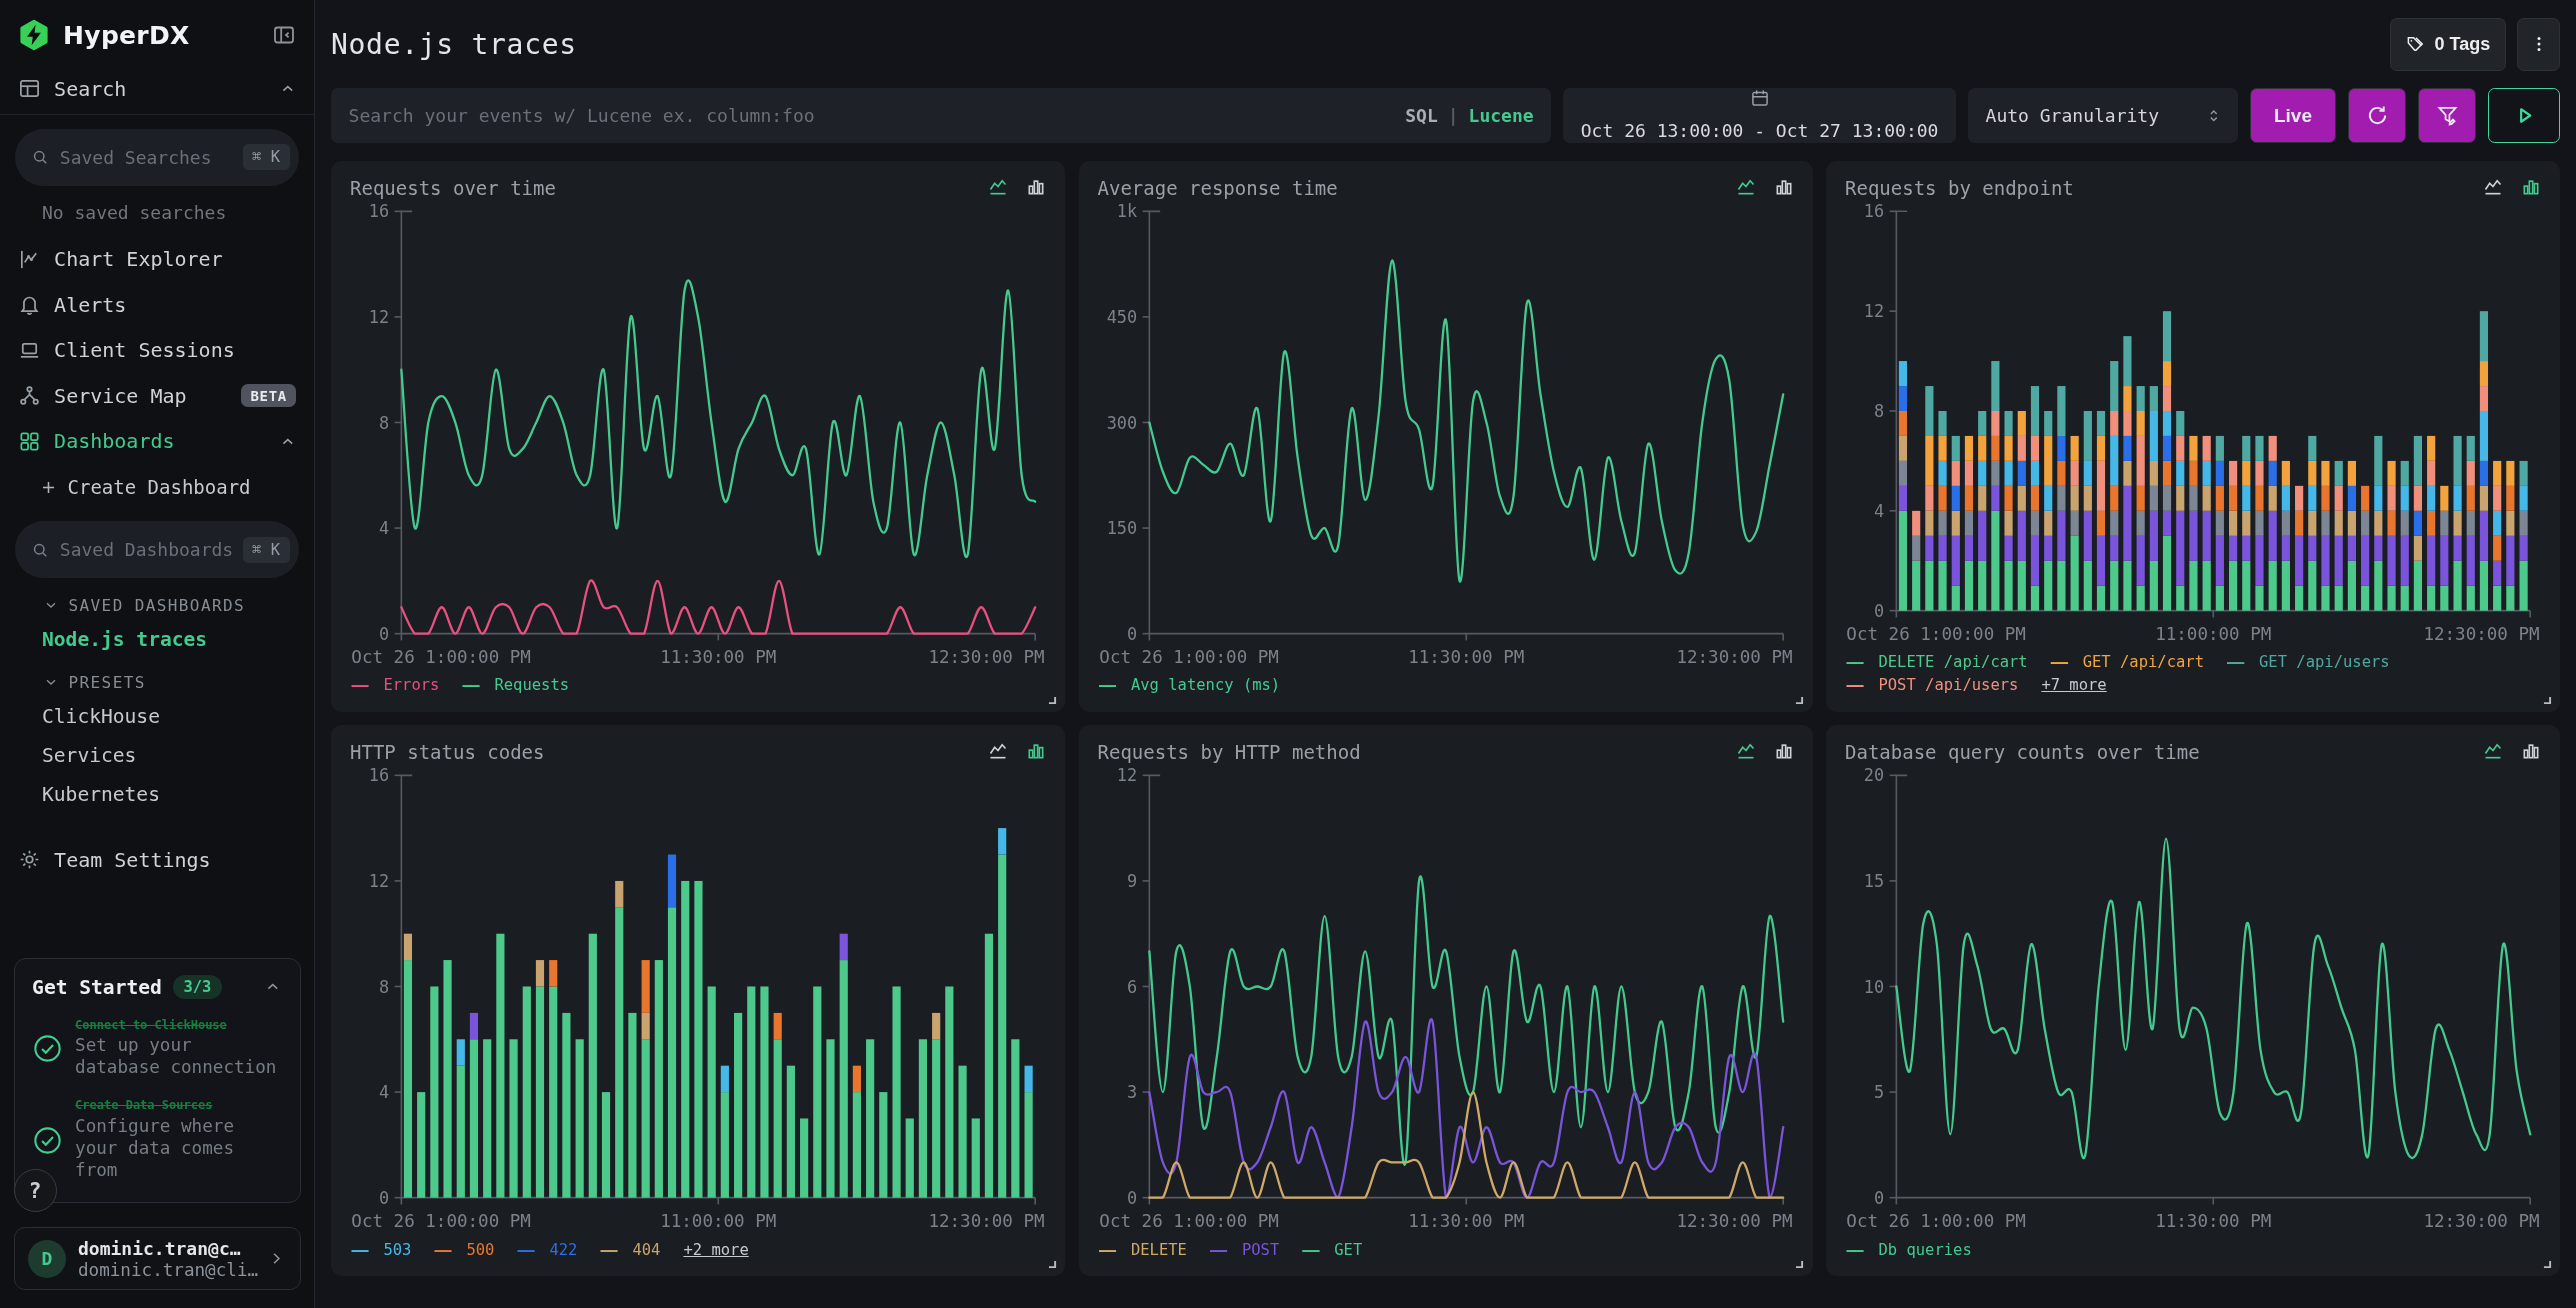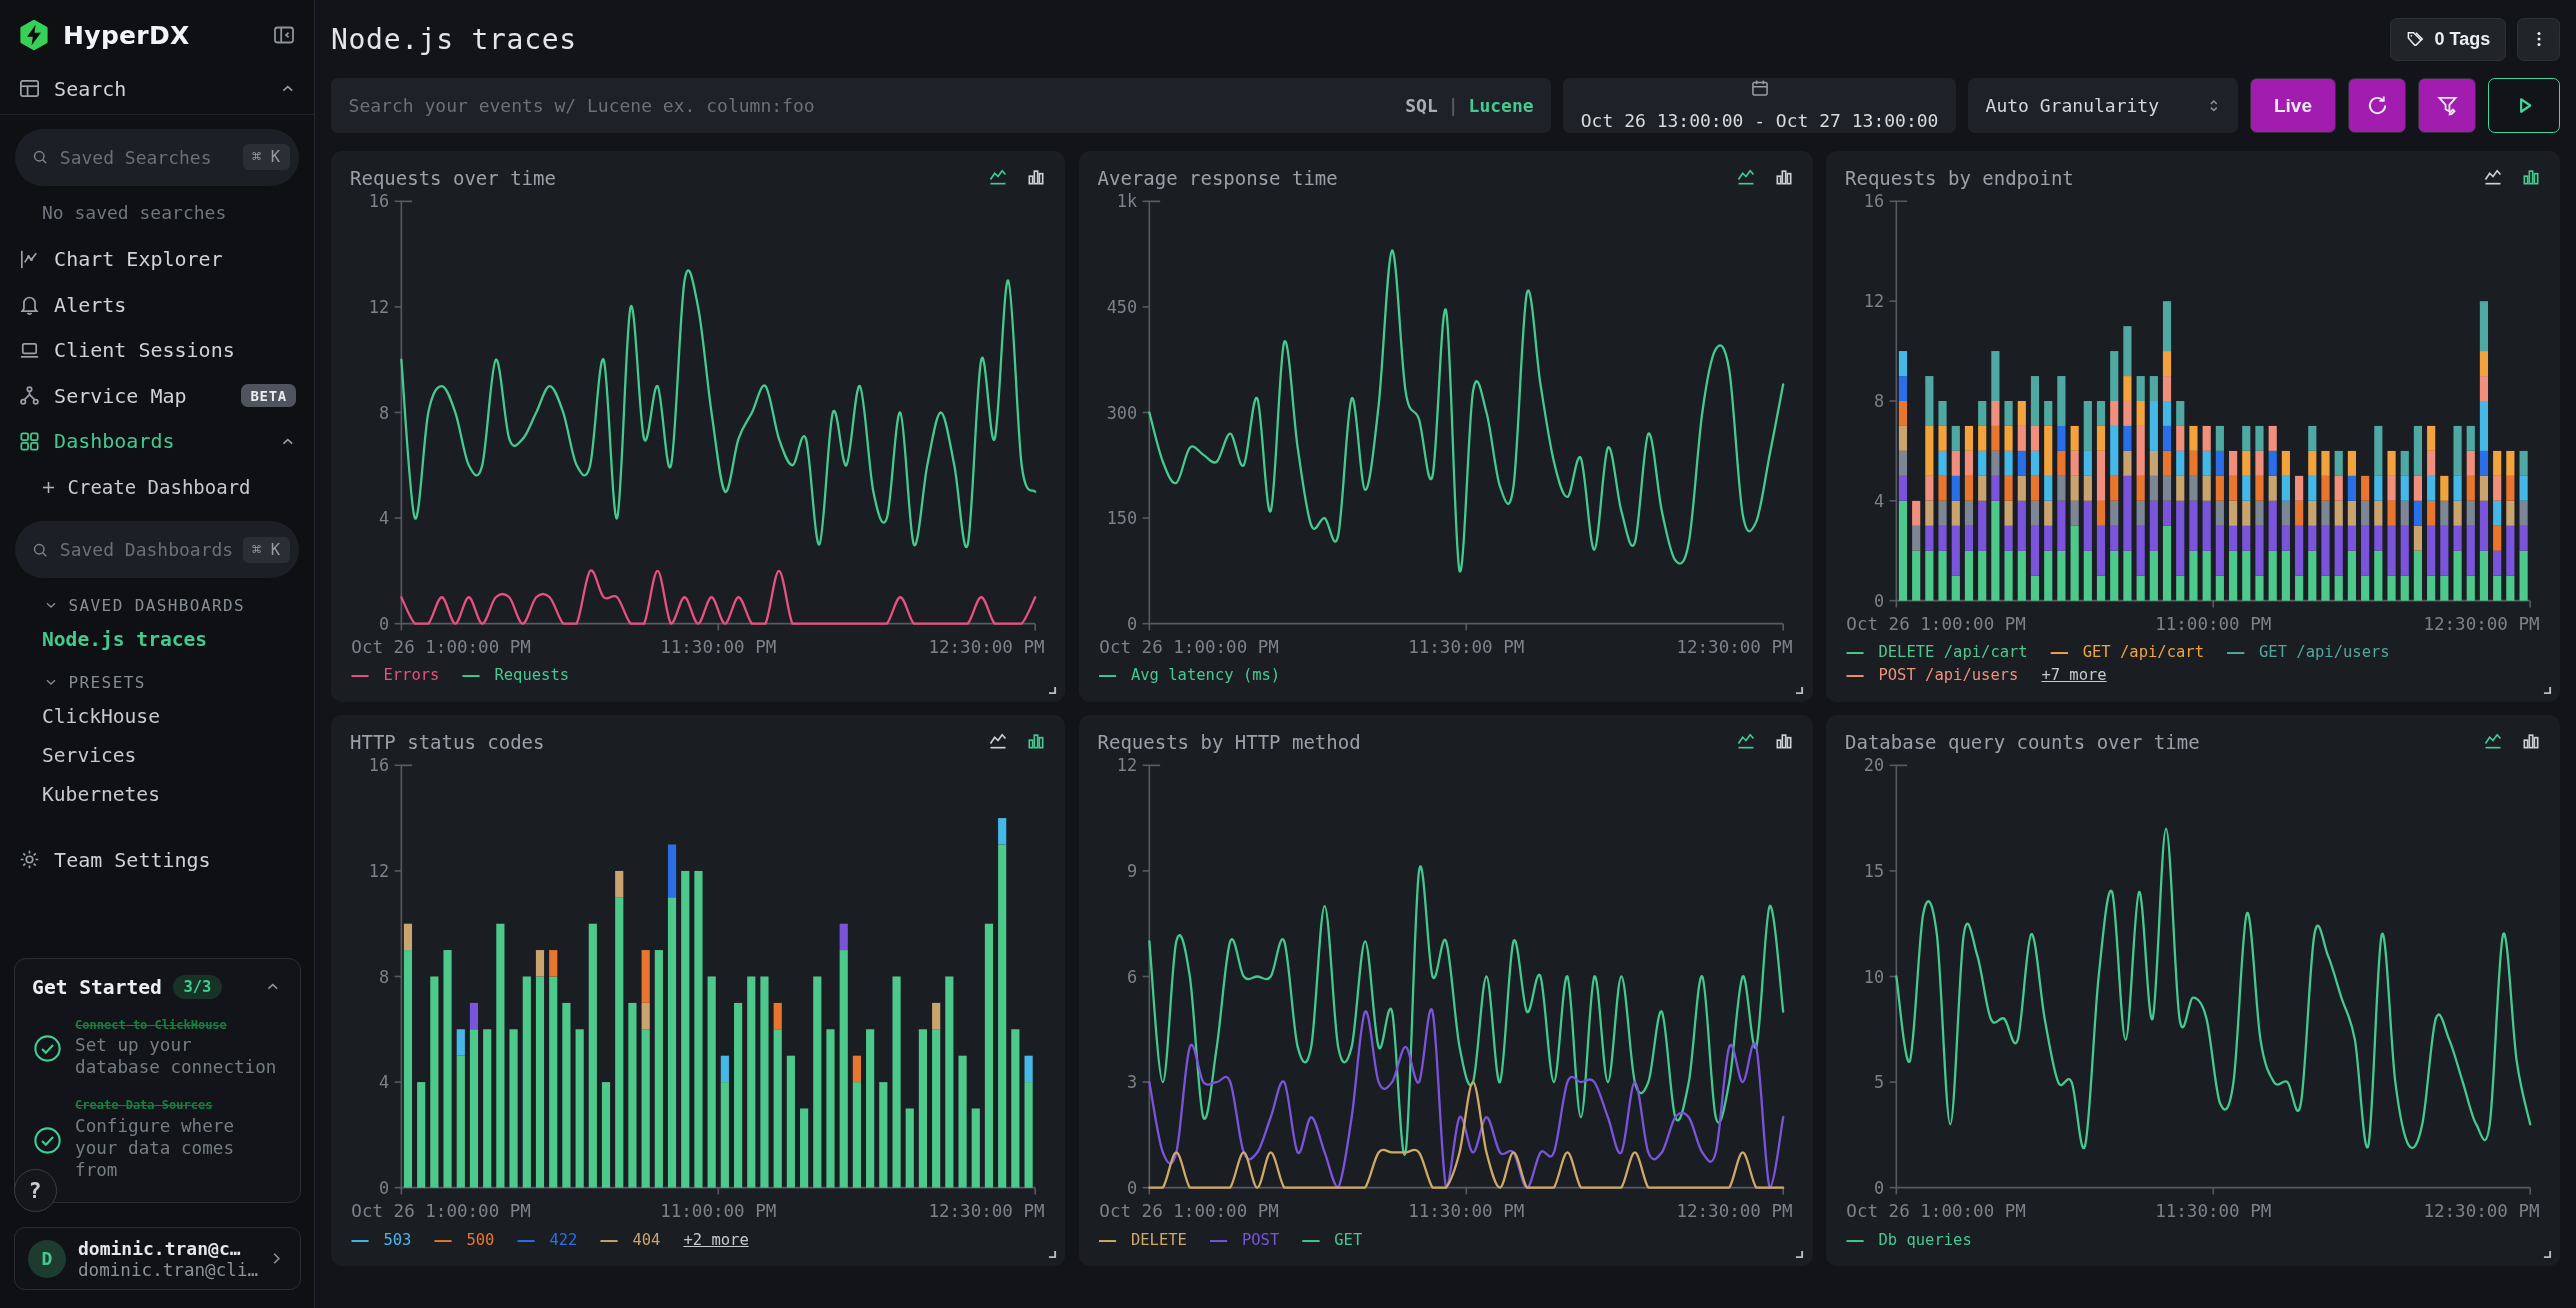--- a/index.html
+++ b/index.html
@@ -78,21 +78,21 @@
   .user-texts { flex:1; min-width:0; }
   .user-name { font-weight:bold; font-size:18px; color:#e4e6e9; white-space:nowrap; }
   .user-email { font-size:17.6px; color:#8d939b; white-space:nowrap; margin-top:1.4px; }
   .user-chevron { color:#8d939b; }
 
   
   .main { flex:1; height:100%; padding:17.6px 16px 0 16px; display:flex; flex-direction:column; min-width:0; }
   .title-row { display:flex; align-items:center; }
   .page-title { font-size:28px; font-weight:500; color:#e3e5e8; letter-spacing:0.7px; }
   .title-actions { margin-left:auto; display:flex; gap:10.8px; }
-  .chip-btn { background:#212429; border:1.4px solid #2e3137; border-radius:6.8px; height:43px; display:flex; align-items:center; gap:9.5px; padding:0 15px; color:#eceef0; font-size:18px; font-weight:bold; cursor:pointer; }
+  .chip-btn { background:#212429; border:1.4px solid #2e3137; border-radius:6.8px; height:53px; display:flex; align-items:center; gap:9.5px; padding:0 15px; color:#eceef0; font-size:18px; font-weight:bold; cursor:pointer; }
   .chip-btn.icon-only { width:43px; justify-content:center; padding:0; }
 
   .controls-row { display:flex; gap:12px; margin-top:17.6px; }
   .search-box { flex:1; background:#1e2127; border-radius:6.8px; height:55px; display:flex; align-items:center; padding:0 17.6px; gap:13.5px; min-width:0; }
   .search-box input { flex:1; background:transparent; border:none; outline:none; color:#d7d9dd; font-size:18px; font-family:inherit; min-width:0; }
   .search-box input::placeholder { color:#6a7077; }
   .lang-switch { display:flex; gap:10px; font-size:18px; white-space:nowrap;font-weight:bold; }
   .lang-sql { color:#a9aeb5; cursor:pointer; }
   .lang-sep { color:#565b62; }
   .lang-lucene { color:#44ca8f; cursor:pointer; }

